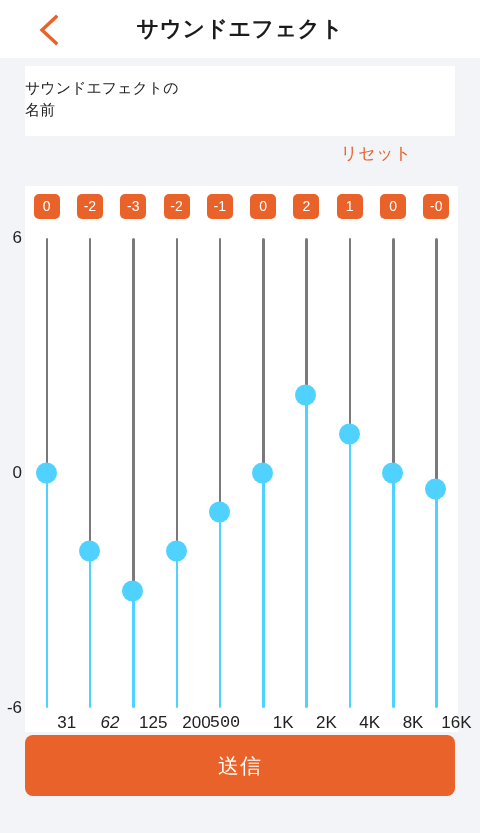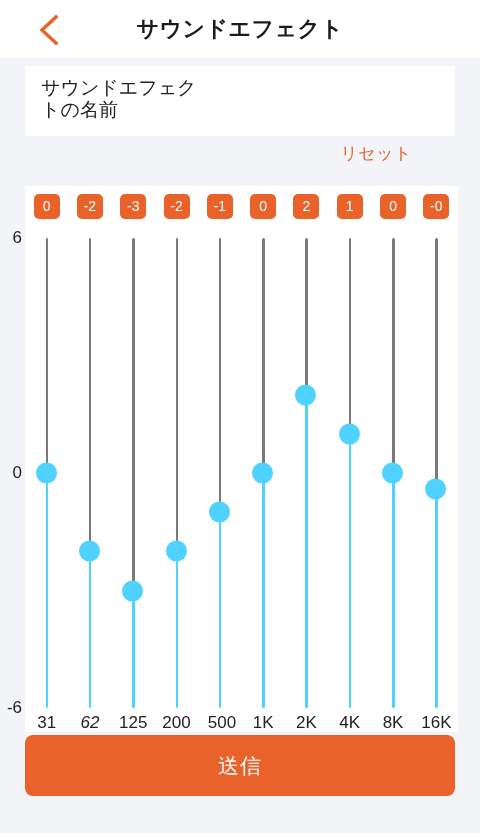--- a/index.html
+++ b/index.html
@@ -55,24 +55,24 @@
     position: absolute;
     left: 25px;
     top: 66px;
     width: 430px;
     height: 70px;
     background: #ffffff;
     box-sizing: border-box;
   }
   .name-label {
     position: absolute;
-    left: 16px;
+    left: 0;
     top: 11px;
     width: 160px;
-    font-size: 19px;
+    font-size: 15px;
     line-height: 22px;
     color: #222222;
   }
   .name-field-wrap {
     position: absolute;
     left: 180px;
     top: 16px;
     width: 235px;
   }
   .name-input {
@@ -180,20 +180,21 @@
 
   
   .freq-labels { position: absolute; left: 25px; top: 0; width: 433px; height: 833px; }
   .freq-label {
     position: absolute;
     top: 713px;
     font-size: 17px;
     color: #222222;
     white-space: nowrap;
     transform: translateX(-50%);
+    margin-left: 20px;
   }
 
   
   .submit-btn {
     position: absolute;
     left: 25px;
     top: 735px;
     width: 430px;
     height: 61px;
     background: #e8622a;
@@ -294,21 +295,21 @@
       <div class="track-bg" style="top: 0px; height: 250.667px;"></div>
       <div class="track-fill" style="top: 250.667px; height: 219.333px;"></div>
       <div class="thumb" style="top: 250.667px;"></div>
     </div>
   </div>
 <div class="freq-labels" id="freq-labels">
     <div class="freq-label" style="left: 21.65px;">31</div>
     <div class="freq-label" style="left: 64.95px; font-style: italic;">62</div>
     <div class="freq-label" style="left: 108.25px;">125</div>
     <div class="freq-label" style="left: 151.55px;">200</div>
-    <div class="freq-label" style="left: 197px;">500</div>
+    <div class="freq-label" style="left: 180px; font-family: Liberation Mono, monospace;">500</div>
     <div class="freq-label" style="left: 238.15px;">1K</div>
     <div class="freq-label" style="left: 281.45px;">2K</div>
     <div class="freq-label" style="left: 324.75px;">4K</div>
     <div class="freq-label" style="left: 368.05px;">8K</div>
     <div class="freq-label" style="left: 411.35px;">16K</div>
   </div>
 
 <button class="submit-btn">送信</button>
 
 </body></html>

